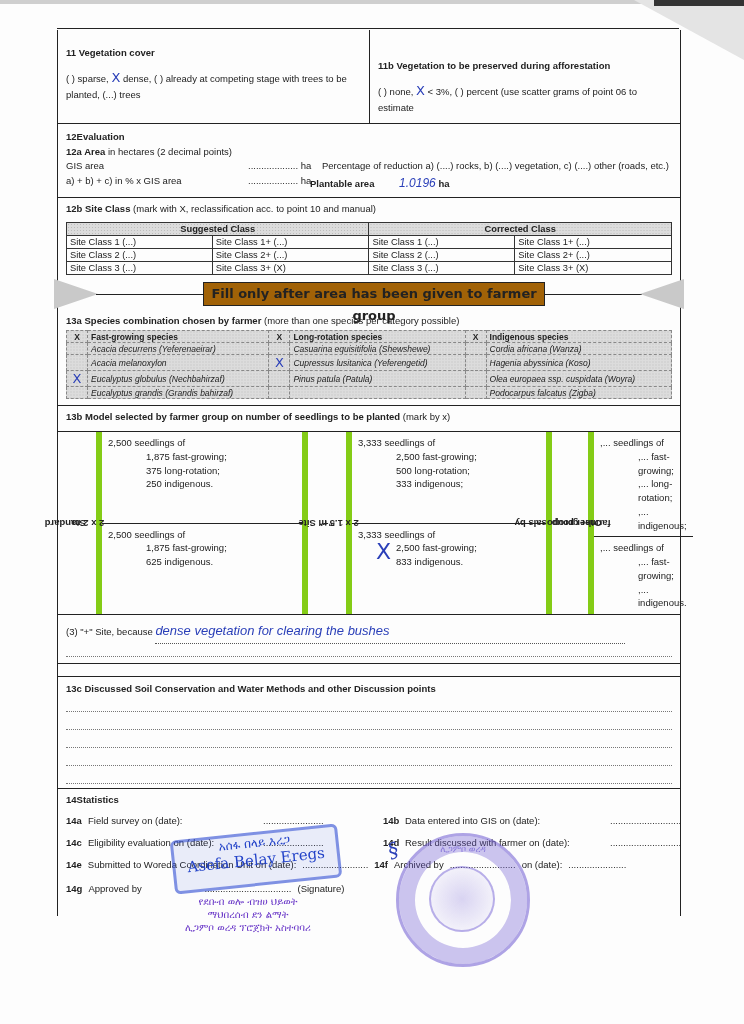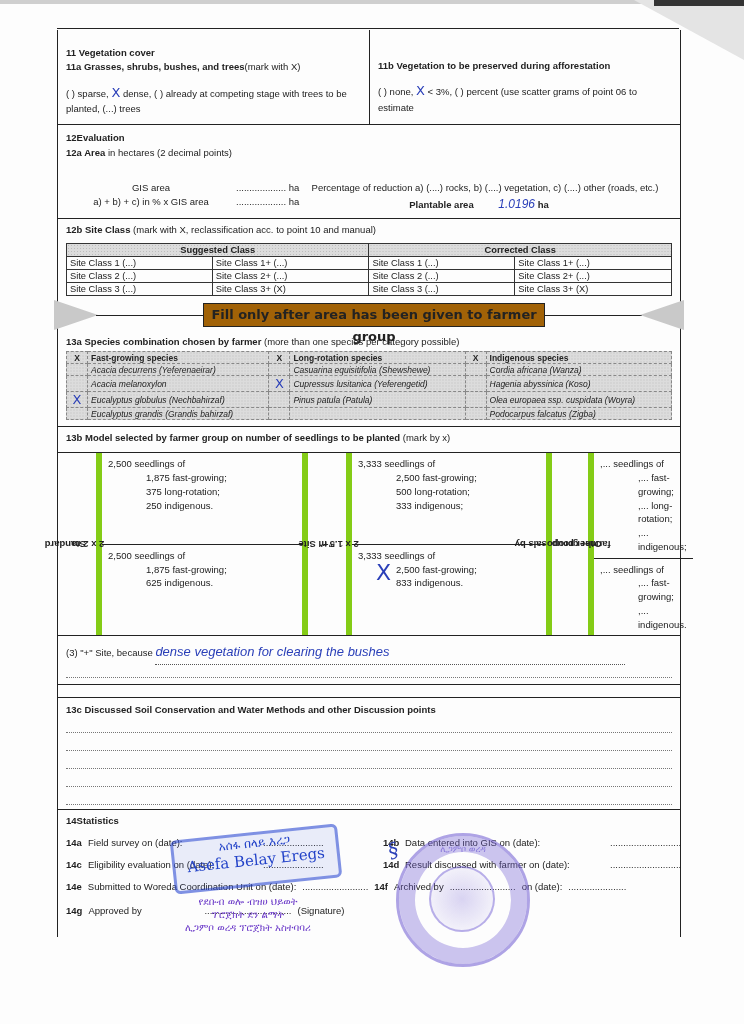--- a/index.html
+++ b/index.html
@@ -12,21 +12,21 @@
   .page { position:absolute; left:57px; top:30px; width:622px; }
   .topline { position:absolute; left:57px; top:28px; width:622px; border-top:1.5px solid #222; }
   .box { border-left:1.5px solid #222; border-right:1.5px solid #222; }
   b, .b { font-weight:bold; }
   .hand { font-family:Liberation Sans, sans-serif; font-style:italic; color:#2a3fb8; }
   .xmark { color:#2a3fb8; font-family:"DejaVu Sans", sans-serif; font-size:13px; font-style:normal; }
   .sec11 { display:flex; border-bottom:1px solid #222; }
   .sec11 .col { padding:16px 6px 8px 8px; width:50%; box-sizing:border-box; line-height:1.5; }
   .sec11 .col + .col { border-left:1px solid #222; }
   .sec12 { padding:6px 8px 4px 8px; border-bottom:1px solid #222; line-height:1.55; }
-  .grid2 { display:grid; grid-template-columns:170px 50px 55px 1fr; column-gap:0; margin-top:20px;text-align:center; }
+  .grid2 { display:grid; grid-template-columns:170px 50px 55px 1fr; column-gap:12px; margin-top:0; }
   .sec12b { padding:4px 8px; line-height:1.5; }
   table.site { border-collapse:collapse; width:606px; margin:2px 8px 4px 8px; font-size:9.3px; }
   table.site td { border:1px solid #333; padding:0 3px; height:12px; }
   .stip { background:#dcdcdc; background-image:radial-gradient(#bdbdbd 0.6px, transparent 0.6px); background-size:3px 3px; }
   .banner-wrap { position:relative; height:34px; }
   .banner-line { position:absolute; left:38px; right:38px; top:15px; border-top:1.5px solid #222; }
   .tri-l { position:absolute; left:-4px; top:0; width:0; height:0; border-top:15px solid transparent; border-bottom:15px solid transparent; border-left:44px solid #c9c9c9; }
   .tri-r { position:absolute; right:-4px; top:0; width:0; height:0; border-top:15px solid transparent; border-bottom:15px solid transparent; border-right:44px solid #c9c9c9; }
   .banner { position:absolute; left:145px; top:3px; width:340px; height:22px; border:1.5px solid #222; background:#a16207;
             font-family:"DejaVu Sans", sans-serif; font-size:13px; font-weight:bold; text-align:center; line-height:22px; }
@@ -68,21 +68,20 @@
 <div class="scan-top"></div>
 <div class="scan-corner"></div>
 <div class="scan-corner-dark"></div>
 <div class="topline"></div>
 
 <div class="page box">
 
   <div class="sec11">
     <div class="col">
       <div class="b">11 Vegetation cover</div>
-      <div><b>11a Grasses, shrubs, bushes, and trees</b><span>(mark with X)</span></div>
       <div style="margin-top:8px;">
         <span>( ) sparse,</span>
         <span class="xmark">X</span>
         <span>dense, ( ) already at competing stage with trees to be planted, (...) trees</span>
       </div>
     </div>
     <div class="col">
       <div style="height:13px;"></div>
       <div class="b">11b Vegetation to be preserved during afforestation</div>
       <div style="margin-top:8px;">
@@ -297,20 +296,20 @@
     <div style="height:8px;"></div>
   </div>
 </div>
 
 <div class="stamp-blue">
   <div class="l1">አሰፋ በላይ እረጋ</div>
   <div class="l2">Asefa Belay Eregs</div>
 </div>
 <div class="amh">
   <div>የደቡብ ወሎ ብዝሀ ህይወት</div>
-  <div>ፕሮጀክት ደን ልማት</div>
+  <div>ማህበረሰብ ደን ልማት</div>
   <div>ሊጋምቦ ወረዳ ፕሮጀክት አስተባባሪ</div>
 </div>
 <div class="seal">
   <div class="seal-text">ሊጋምቦ ወረዳ</div>
   <div class="seal-inner"></div>
 </div>
 <div class="sig">§</div>
 
 </body></html>

